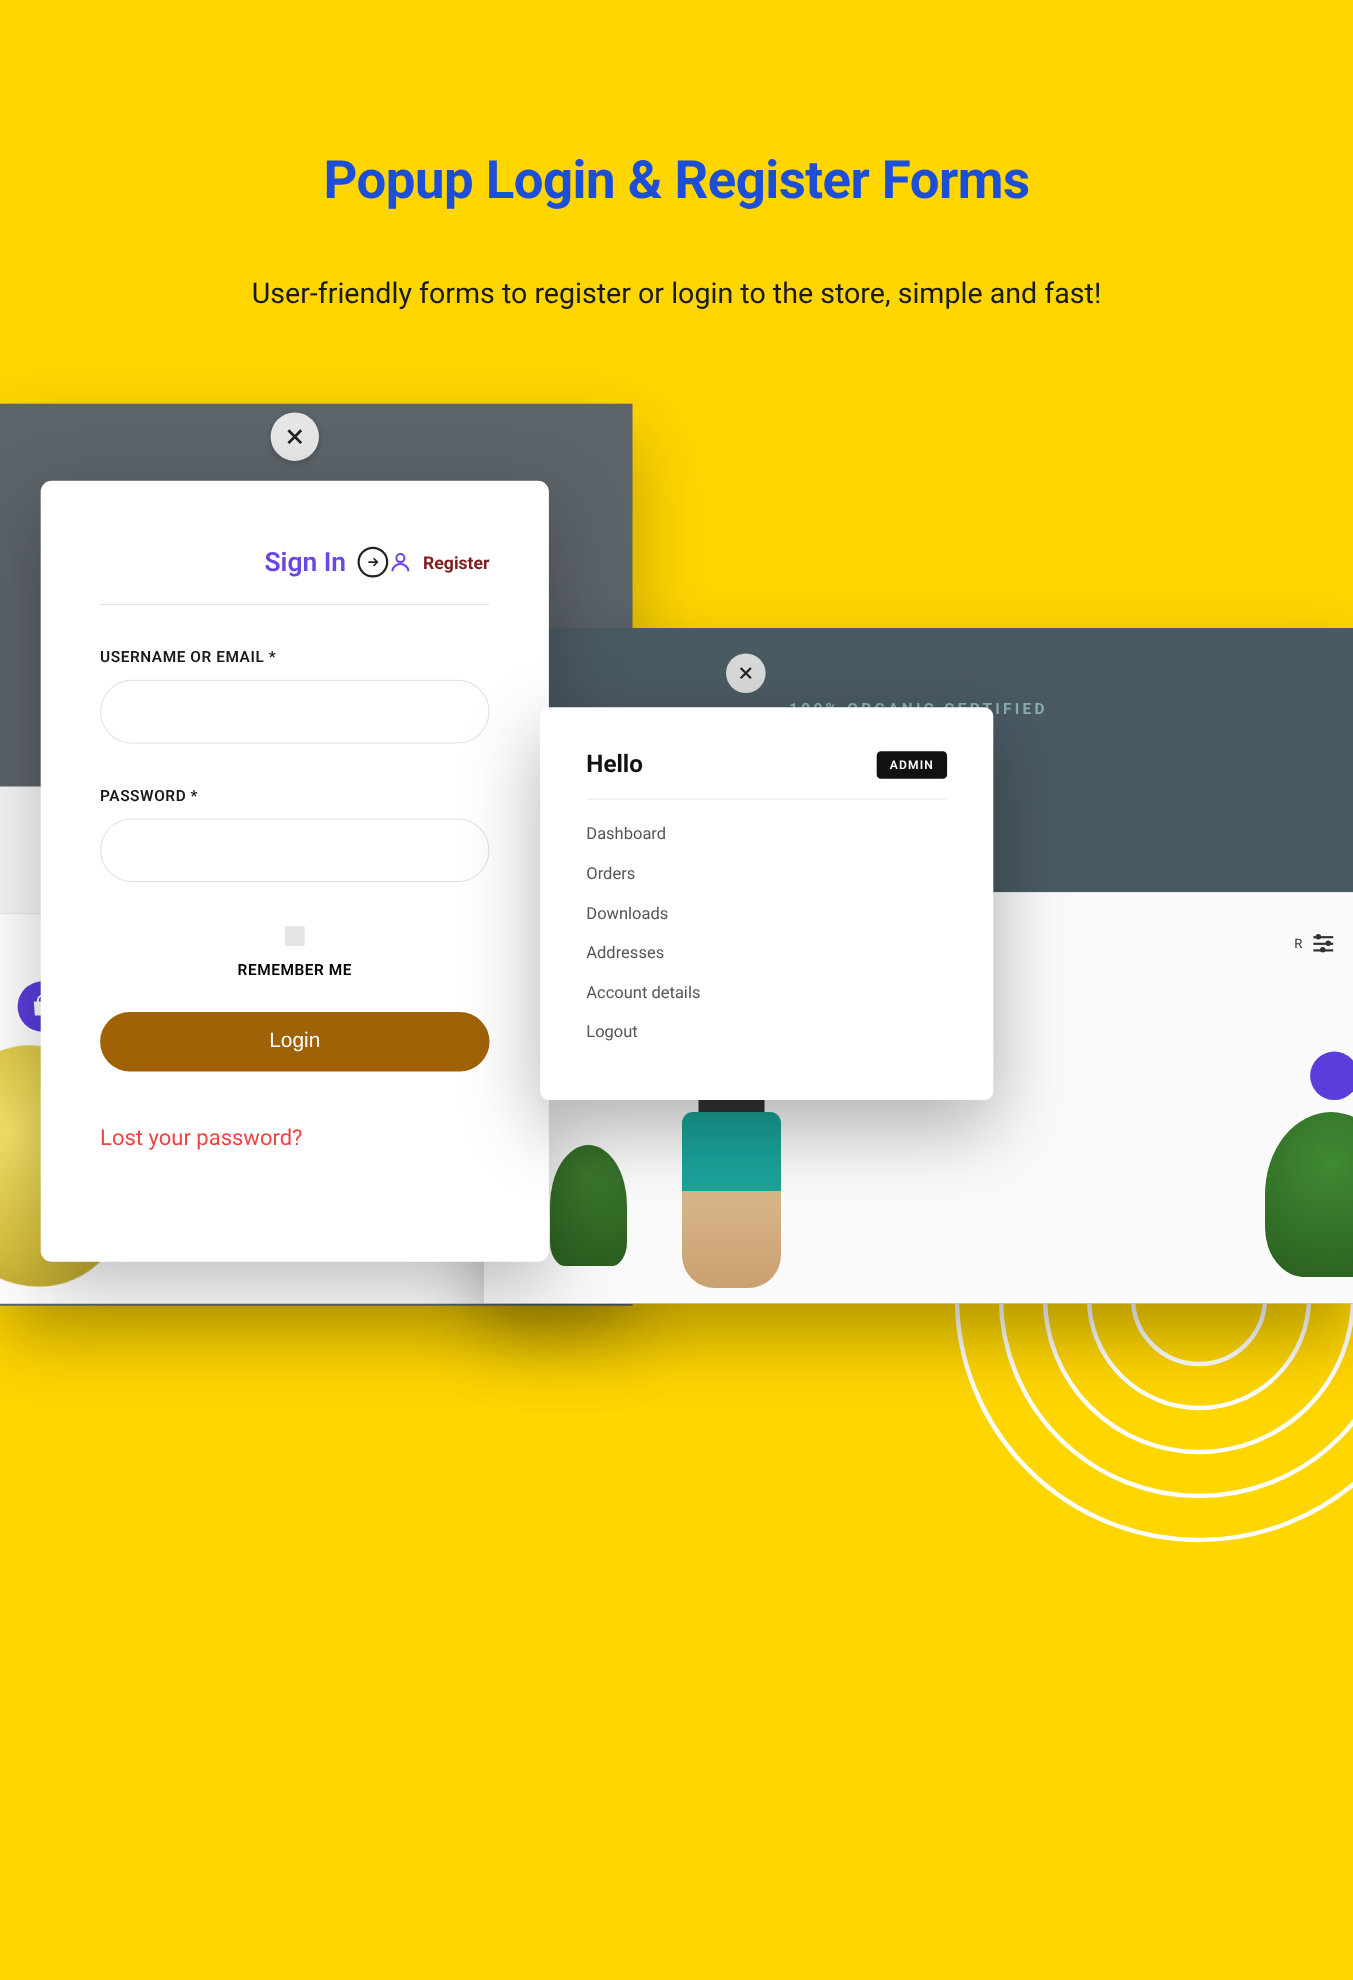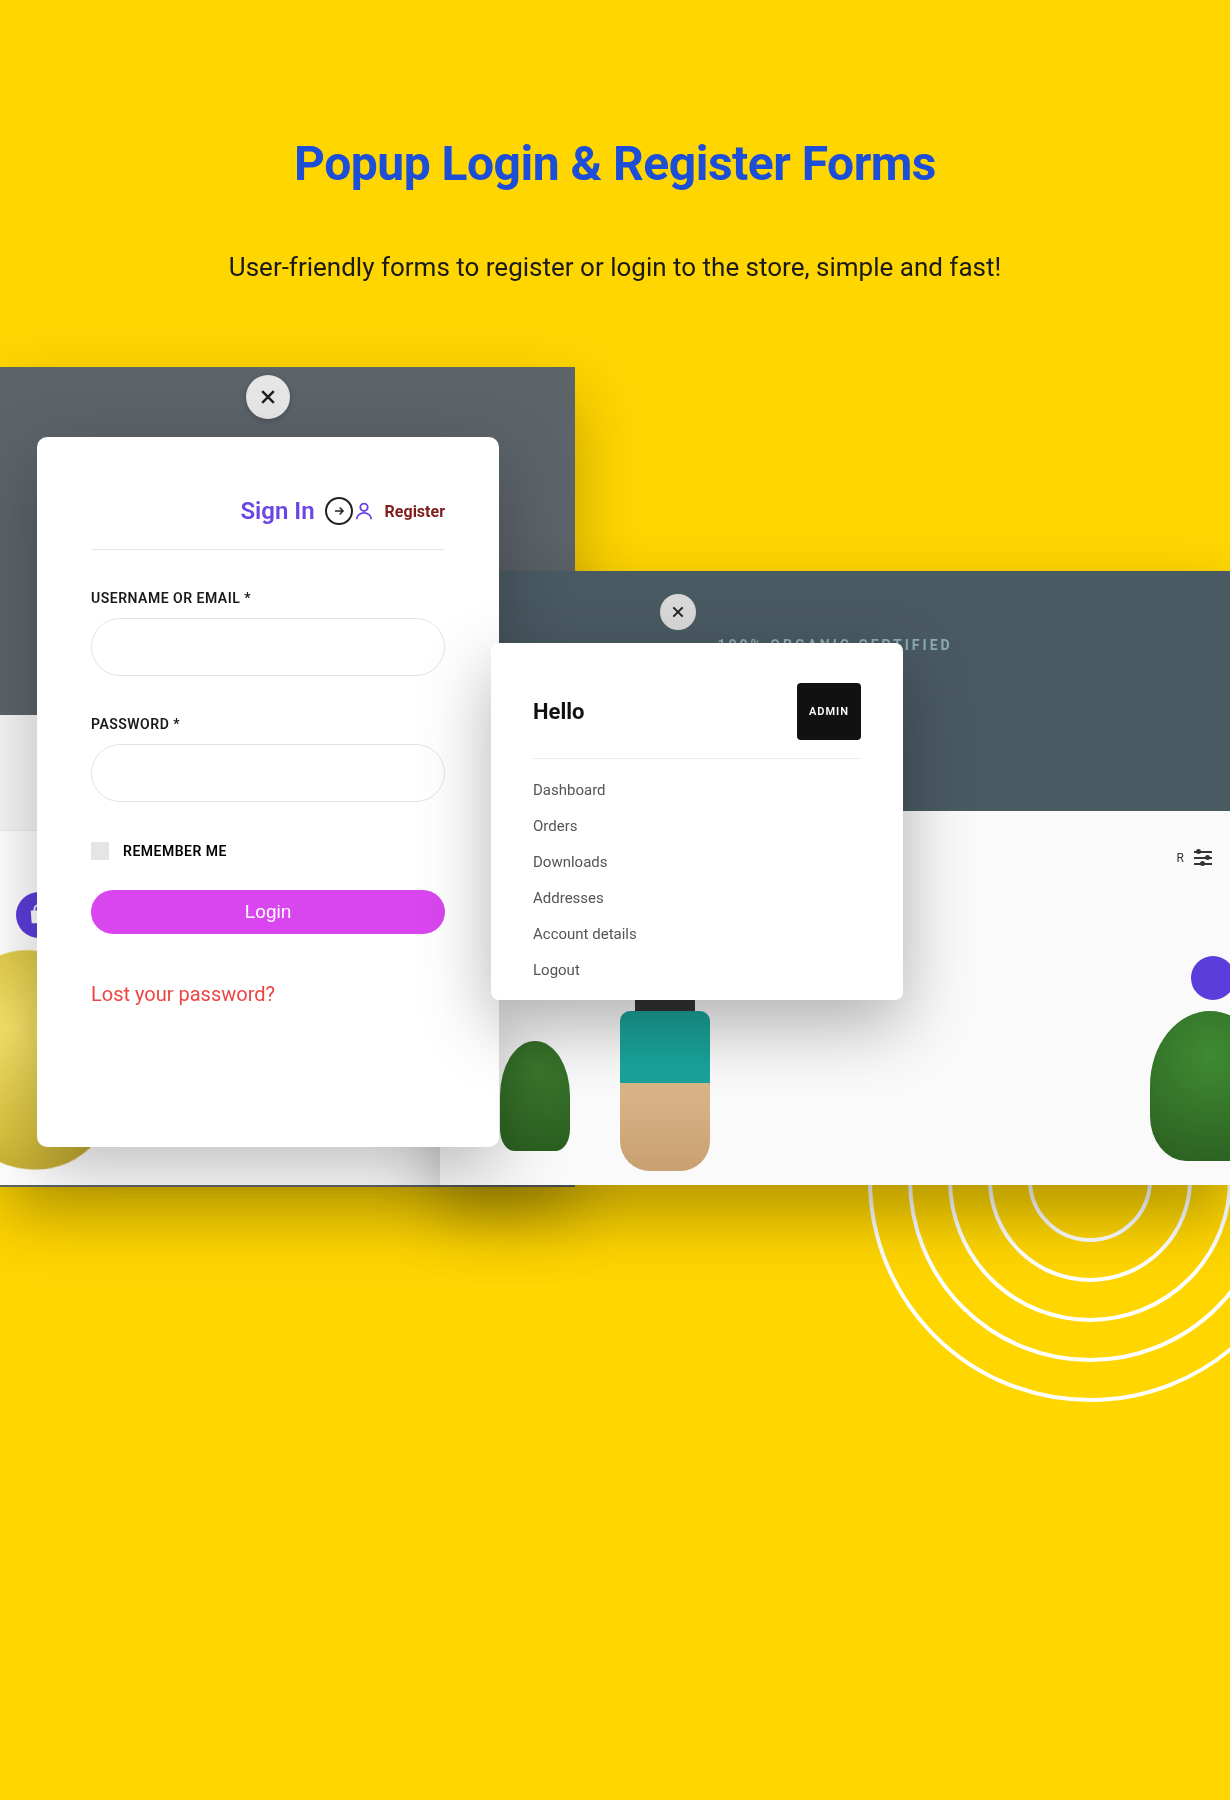--- a/index.html
+++ b/index.html
@@ -155,30 +155,31 @@
     border-radius: 30px;
     padding: 0 24px;
     font-size: 16px;
     outline: none;
   }
   .remember {
     display: flex;
     align-items: center;
     gap: 14px;
     margin-top: 40px;
+    flex-direction: column;
   }
   .remember .box {
     width: 18px; height: 18px; background: #e5e5e5;
   }
   .remember span { font-size: 14px; font-weight: 600; letter-spacing: 0.5px; }
   .login-btn {
     width: 100%;
-    height: 44px;
+    height: 54px;
     margin-top: 30px;
-    background: #d946ef;
+    background: #a16207;
     color: #fff;
     border: none;
     border-radius: 30px;
     font-size: 19px;
     cursor: pointer;
   }
   .lost {
     margin-top: 48px;
     font-size: 20px;
     color: #ef4444;
@@ -309,21 +310,21 @@
     padding-bottom: 18px;
     border-bottom: 1px solid #eaeaea;
   }
   .account-head h3 { font-size: 22px; font-weight: 700; color:#111; }
   .badge {
     background: #111;
     color: #fff;
     font-size: 11px;
     font-weight: 600;
     letter-spacing: 1px;
-    padding: 22px 12px;
+    padding: 6px 12px;
     border-radius: 4px;
   }
   .menu {
     margin-top: 22px;
     display: flex;
     flex-direction: column;
     gap: 18px;
   }
   .menu a {
     color: #555;

